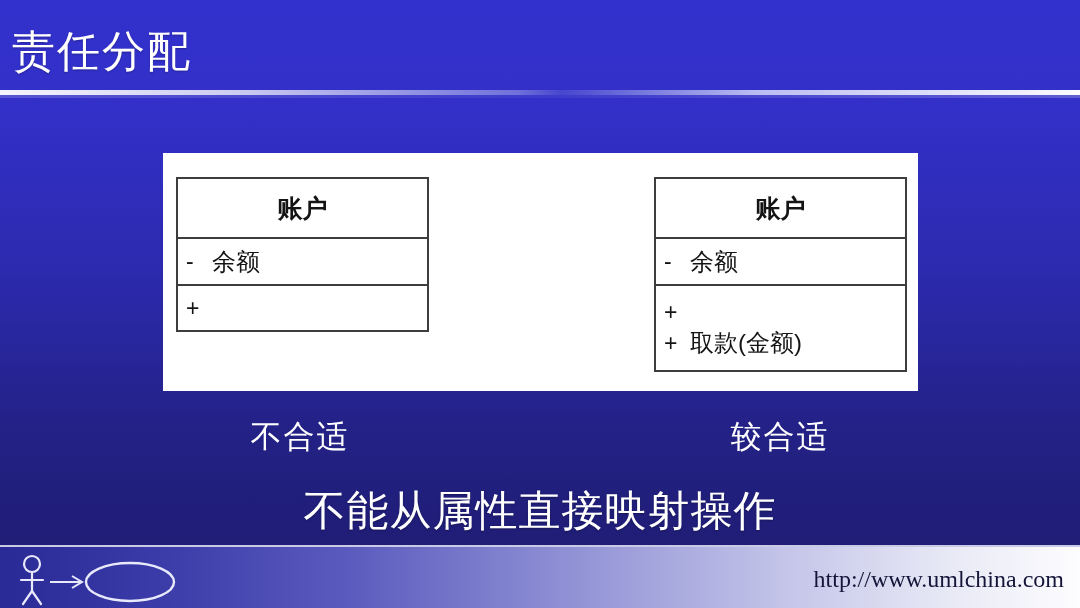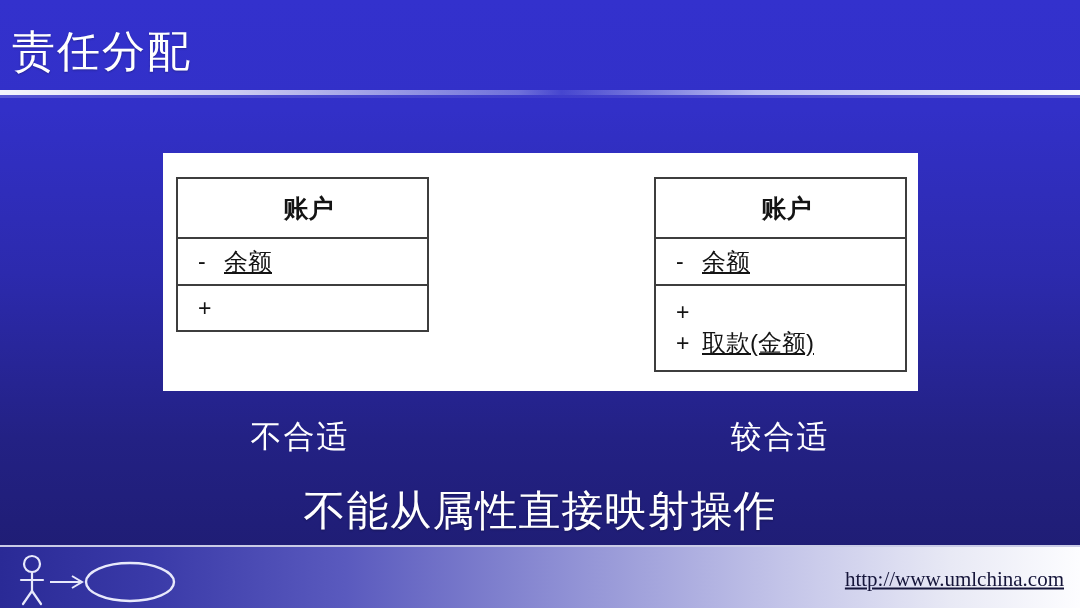--- a/index.html
+++ b/index.html
@@ -67,21 +67,20 @@
   .uml-class {
     position: absolute;
     border: 2px solid #3d3d3d;
     background: #ffffff;
     box-sizing: border-box;
   }
   .uml-class .compartment {
     box-sizing: border-box;
     border-bottom: 2px solid #3d3d3d;
     position: relative;
-    padding-left: 12px;
   }
   .uml-class .compartment:last-child {
     border-bottom: none;
   }
   .class-name {
     font-weight: bold;
     font-size: 25px;
     color: #141414;
     text-align: center;
     line-height: 1;
@@ -97,21 +96,20 @@
   .member .vis {
     width: 34px;
     flex: 0 0 34px;
     text-align: left;
     padding-left: 8px;
     box-sizing: border-box;
     font-size: 23px;
   }
   .member .mtext {
     flex: 1 1 auto;
-    text-decoration: underline;
   }
 
   
   #class-left {
     left: 13px;
     top: 24px;
     width: 253px;
     height: 155px;
   }
   #class-left .c-head { height: 60px; display: flex; align-items: center; justify-content: center; }
@@ -178,24 +176,23 @@
     top: 4px;
     width: 170px;
     height: 56px;
   }
   #footer-url {
     position: absolute;
     right: 16px;
     top: 50%;
     transform: translateY(-50%);
     font-family: "Liberation Serif", "DejaVu Serif", serif;
-    font-size: 21px;
+    font-size: 24px;
     color: #15153a;
     white-space: nowrap;
-    text-decoration: underline;
   }
 </style>
 </head>
 <body>
 
 <div id="slide">
 
   <div id="title">责任分配</div>
   <div id="title-rule"></div>
 

